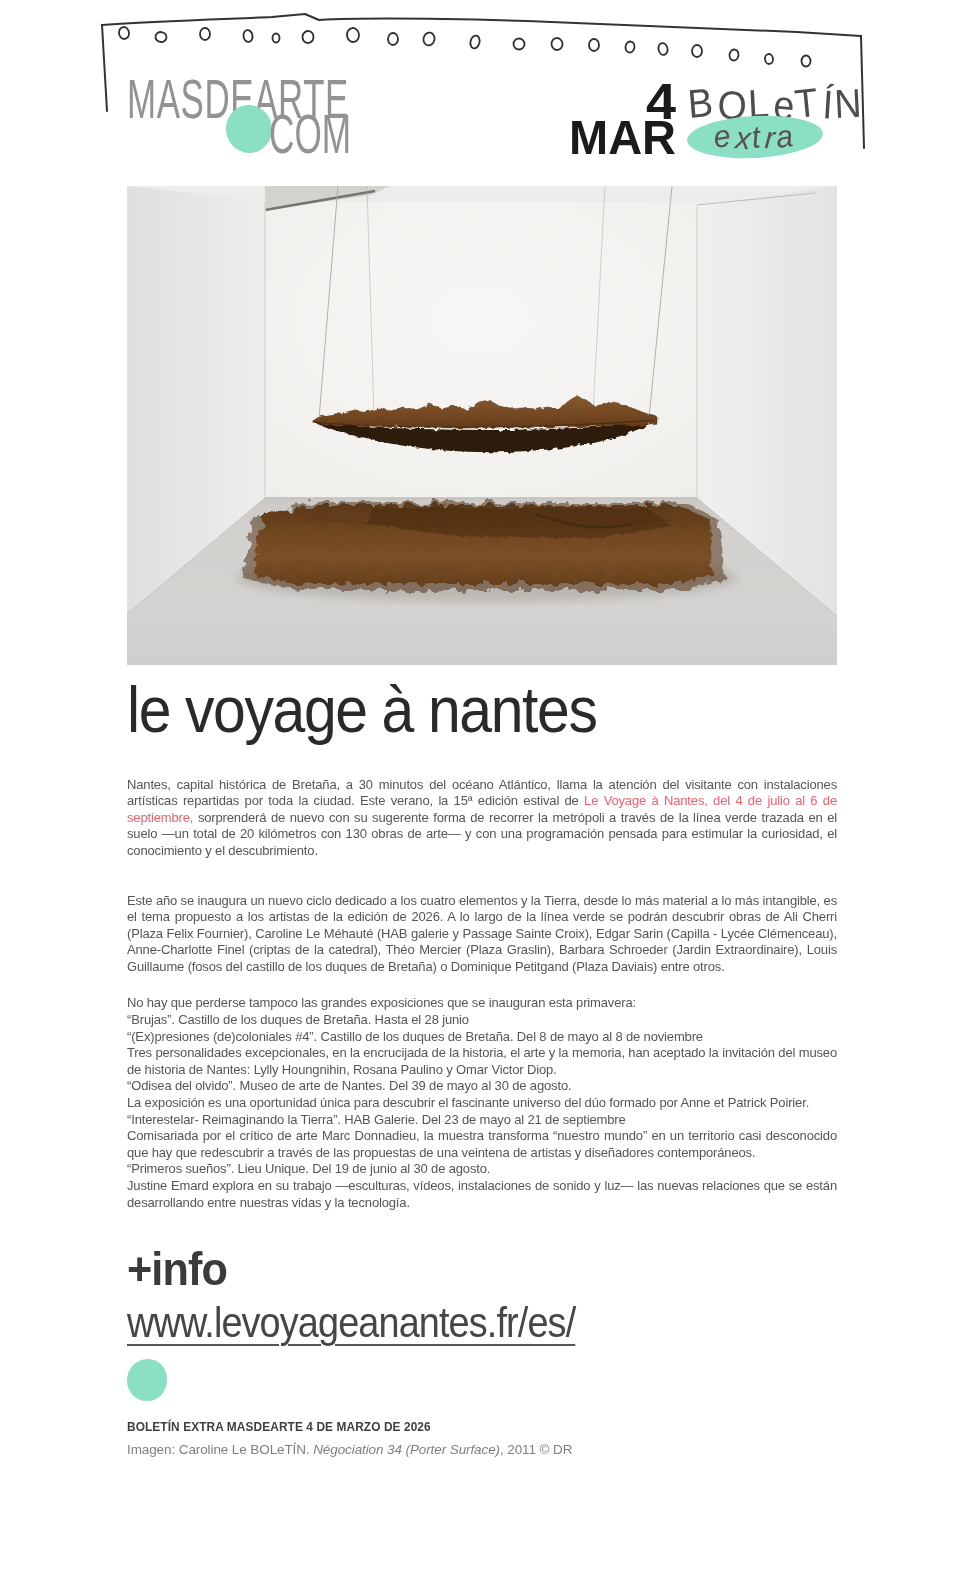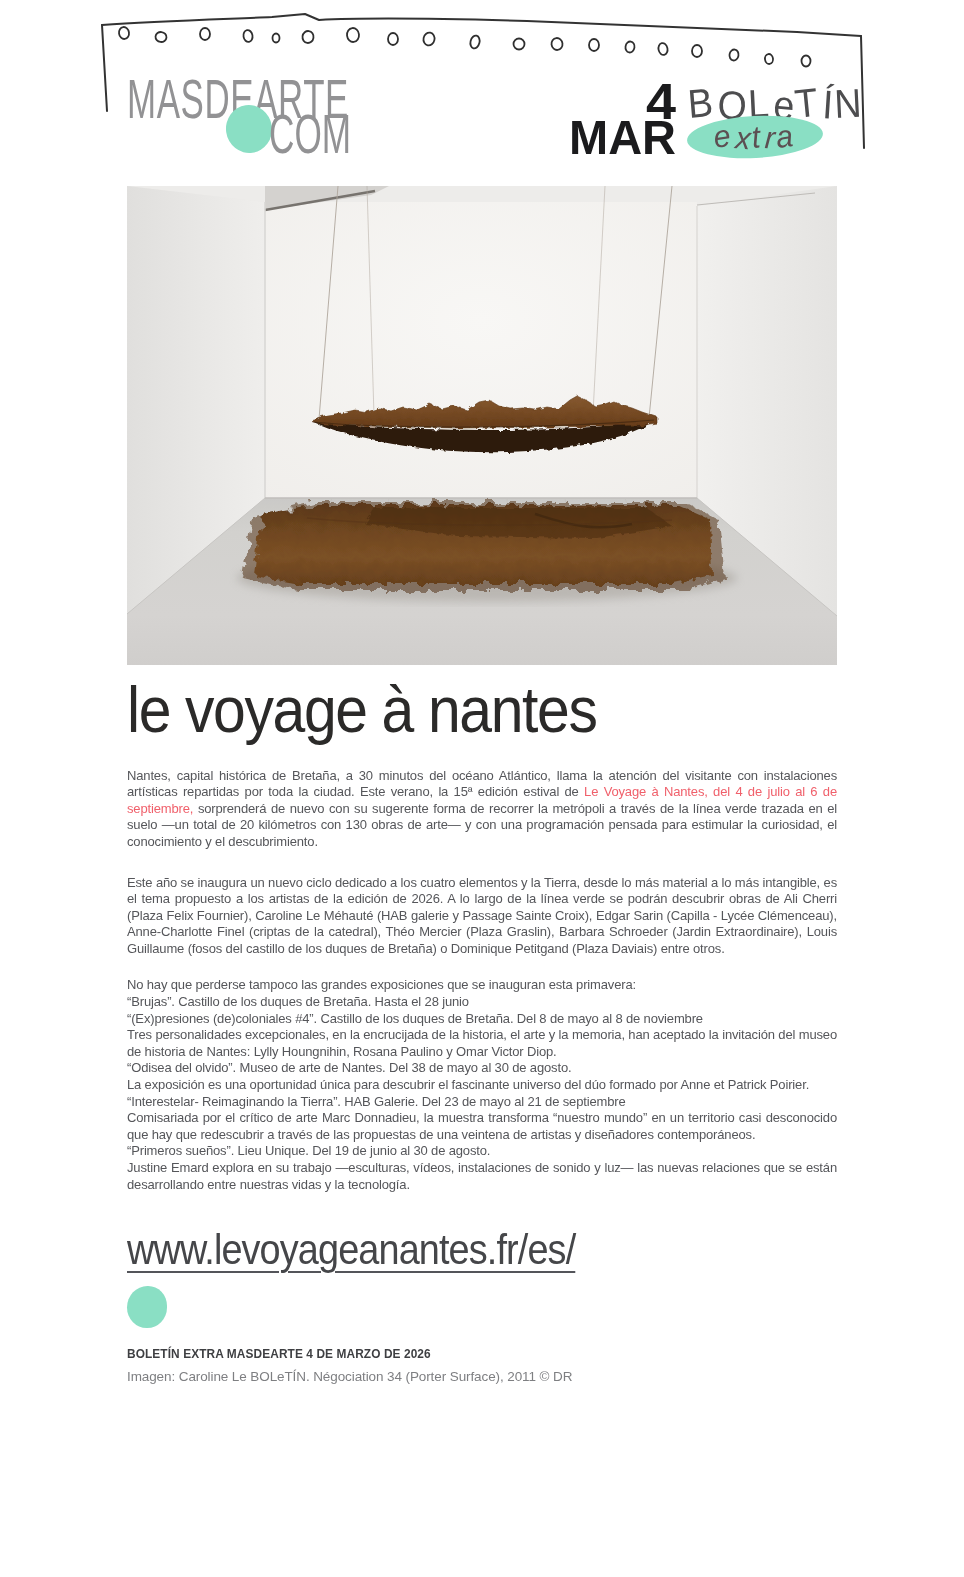--- a/index.html
+++ b/index.html
@@ -25,21 +25,21 @@
     font-size:64px; line-height:1.04; font-weight:400;
     color:#2b2a29; letter-spacing:-1.5px;
     transform:scaleX(0.92); transform-origin:left center;
     white-space:nowrap;
   }
 
   .body-text {
     font-size:13px; line-height:16.6px; letter-spacing:-0.15px;
     text-align:justify; color:#55565a;
   }
-  p.para { margin-top:24px; }
+  p.para { margin-top:33px; }
   p.lead { margin-top:20px; text-align:left; }
   .expo { }
   .expo .expo-heading { text-align:left; }
 
   .link-red { color:#f0606b; text-decoration:none; cursor:pointer; }
 
   
   .info-block { margin-top:30px; }
   .info-label {
     display:inline-block; font-size:47px; font-weight:700; color:#3a3b3e;
@@ -59,21 +59,21 @@
 
   .footer { margin-top:16px; }
   .footer-issue {
     display:inline-block; font-size:12.5px; font-weight:700; color:#3e3f42;
     letter-spacing:0.1px; transform:scaleX(0.95); transform-origin:left center;
     white-space:nowrap;
   }
   .footer-credit {
     margin-top:7px; font-size:13.5px; color:#7e7f82; letter-spacing:-0.1px;
   }
-  .footer-credit .credit-italic { }
+  .footer-credit .credit-italic { font-style:italic; }
 </style>
 </head>
 <body>
 
 <div class="page">
 
   <svg class="masthead" width="775" height="152" viewBox="0 0 775 152" xmlns="http://www.w3.org/2000/svg">
 
     <g fill="none" stroke="#333333" stroke-width="2" stroke-linecap="round" stroke-linejoin="round">
       <path d="M5,17 C60,13 130,11 175,9 L208,6 L222,12 C280,9 360,11 430,13 C520,16 610,20 700,24 L764,28"></path>
@@ -218,33 +218,34 @@
     <p class="lead body-text">No hay que perderse tampoco las grandes exposiciones que se inauguran esta primavera:</p>
 
     <div class="expo body-text">
       <div class="expo-heading">“Brujas”. Castillo de los duques de Bretaña. Hasta el 28 junio</div>
     </div>
     <div class="expo body-text">
       <div class="expo-heading">“(Ex)presiones (de)coloniales #4”. Castillo de los duques de Bretaña. Del 8 de mayo al 8 de noviembre</div>
       <div>Tres personalidades excepcionales, en la encrucijada de la historia, el arte y la memoria, han aceptado la invitación del museo de historia de Nantes: Lylly Houngnihin, Rosana Paulino y Omar Victor Diop.</div>
     </div>
     <div class="expo body-text">
-      <div class="expo-heading">“Odisea del olvido”. Museo de arte de Nantes. Del 38 de mayo al 30 de agosto.</div>
+      <div class="expo-heading">“Odisea del olvido”. Museo de arte de Nantes. Del 39 de mayo al 30 de agosto.</div>
       <div>La exposición es una oportunidad única para descubrir el fascinante universo del dúo formado por Anne et Patrick Poirier.</div>
     </div>
     <div class="expo body-text">
       <div class="expo-heading">“Interestelar- Reimaginando la Tierra”. HAB Galerie. Del 23 de mayo al 21 de septiembre</div>
       <div>Comisariada por el crítico de arte Marc Donnadieu, la muestra transforma “nuestro mundo” en un territorio casi desconocido que hay que redescubrir a través de las propuestas de una veintena de artistas y diseñadores contemporáneos.</div>
     </div>
     <div class="expo body-text">
       <div class="expo-heading">“Primeros sueños”. Lieu Unique.  Del 19 de junio al 30 de agosto.</div>
       <div>Justine Emard explora en su trabajo —esculturas, vídeos, instalaciones de sonido y luz— las nuevas relaciones que se están desarrollando entre nuestras vidas y la tecnología.</div>
     </div>
 
     <div class="info-block">
+      <div><span class="info-label">+info</span></div>
       <div><a class="info-url">www.levoyageanantes.fr/es/</a></div>
       <div class="teal-dot-big" style="background:#8adfc4;"></div>
     </div>
 
     <div class="footer">
       <div><span class="footer-issue">BOLETÍN EXTRA MASDEARTE 4 DE MARZO DE 2026</span></div>
       <div class="footer-credit"><span>Imagen: Caroline Le BOLeTÍN. </span><span class="credit-italic">Négociation 34 (Porter Surface)</span><span>, 2011 © DR</span></div>
     </div>
   </div>
 </div>

